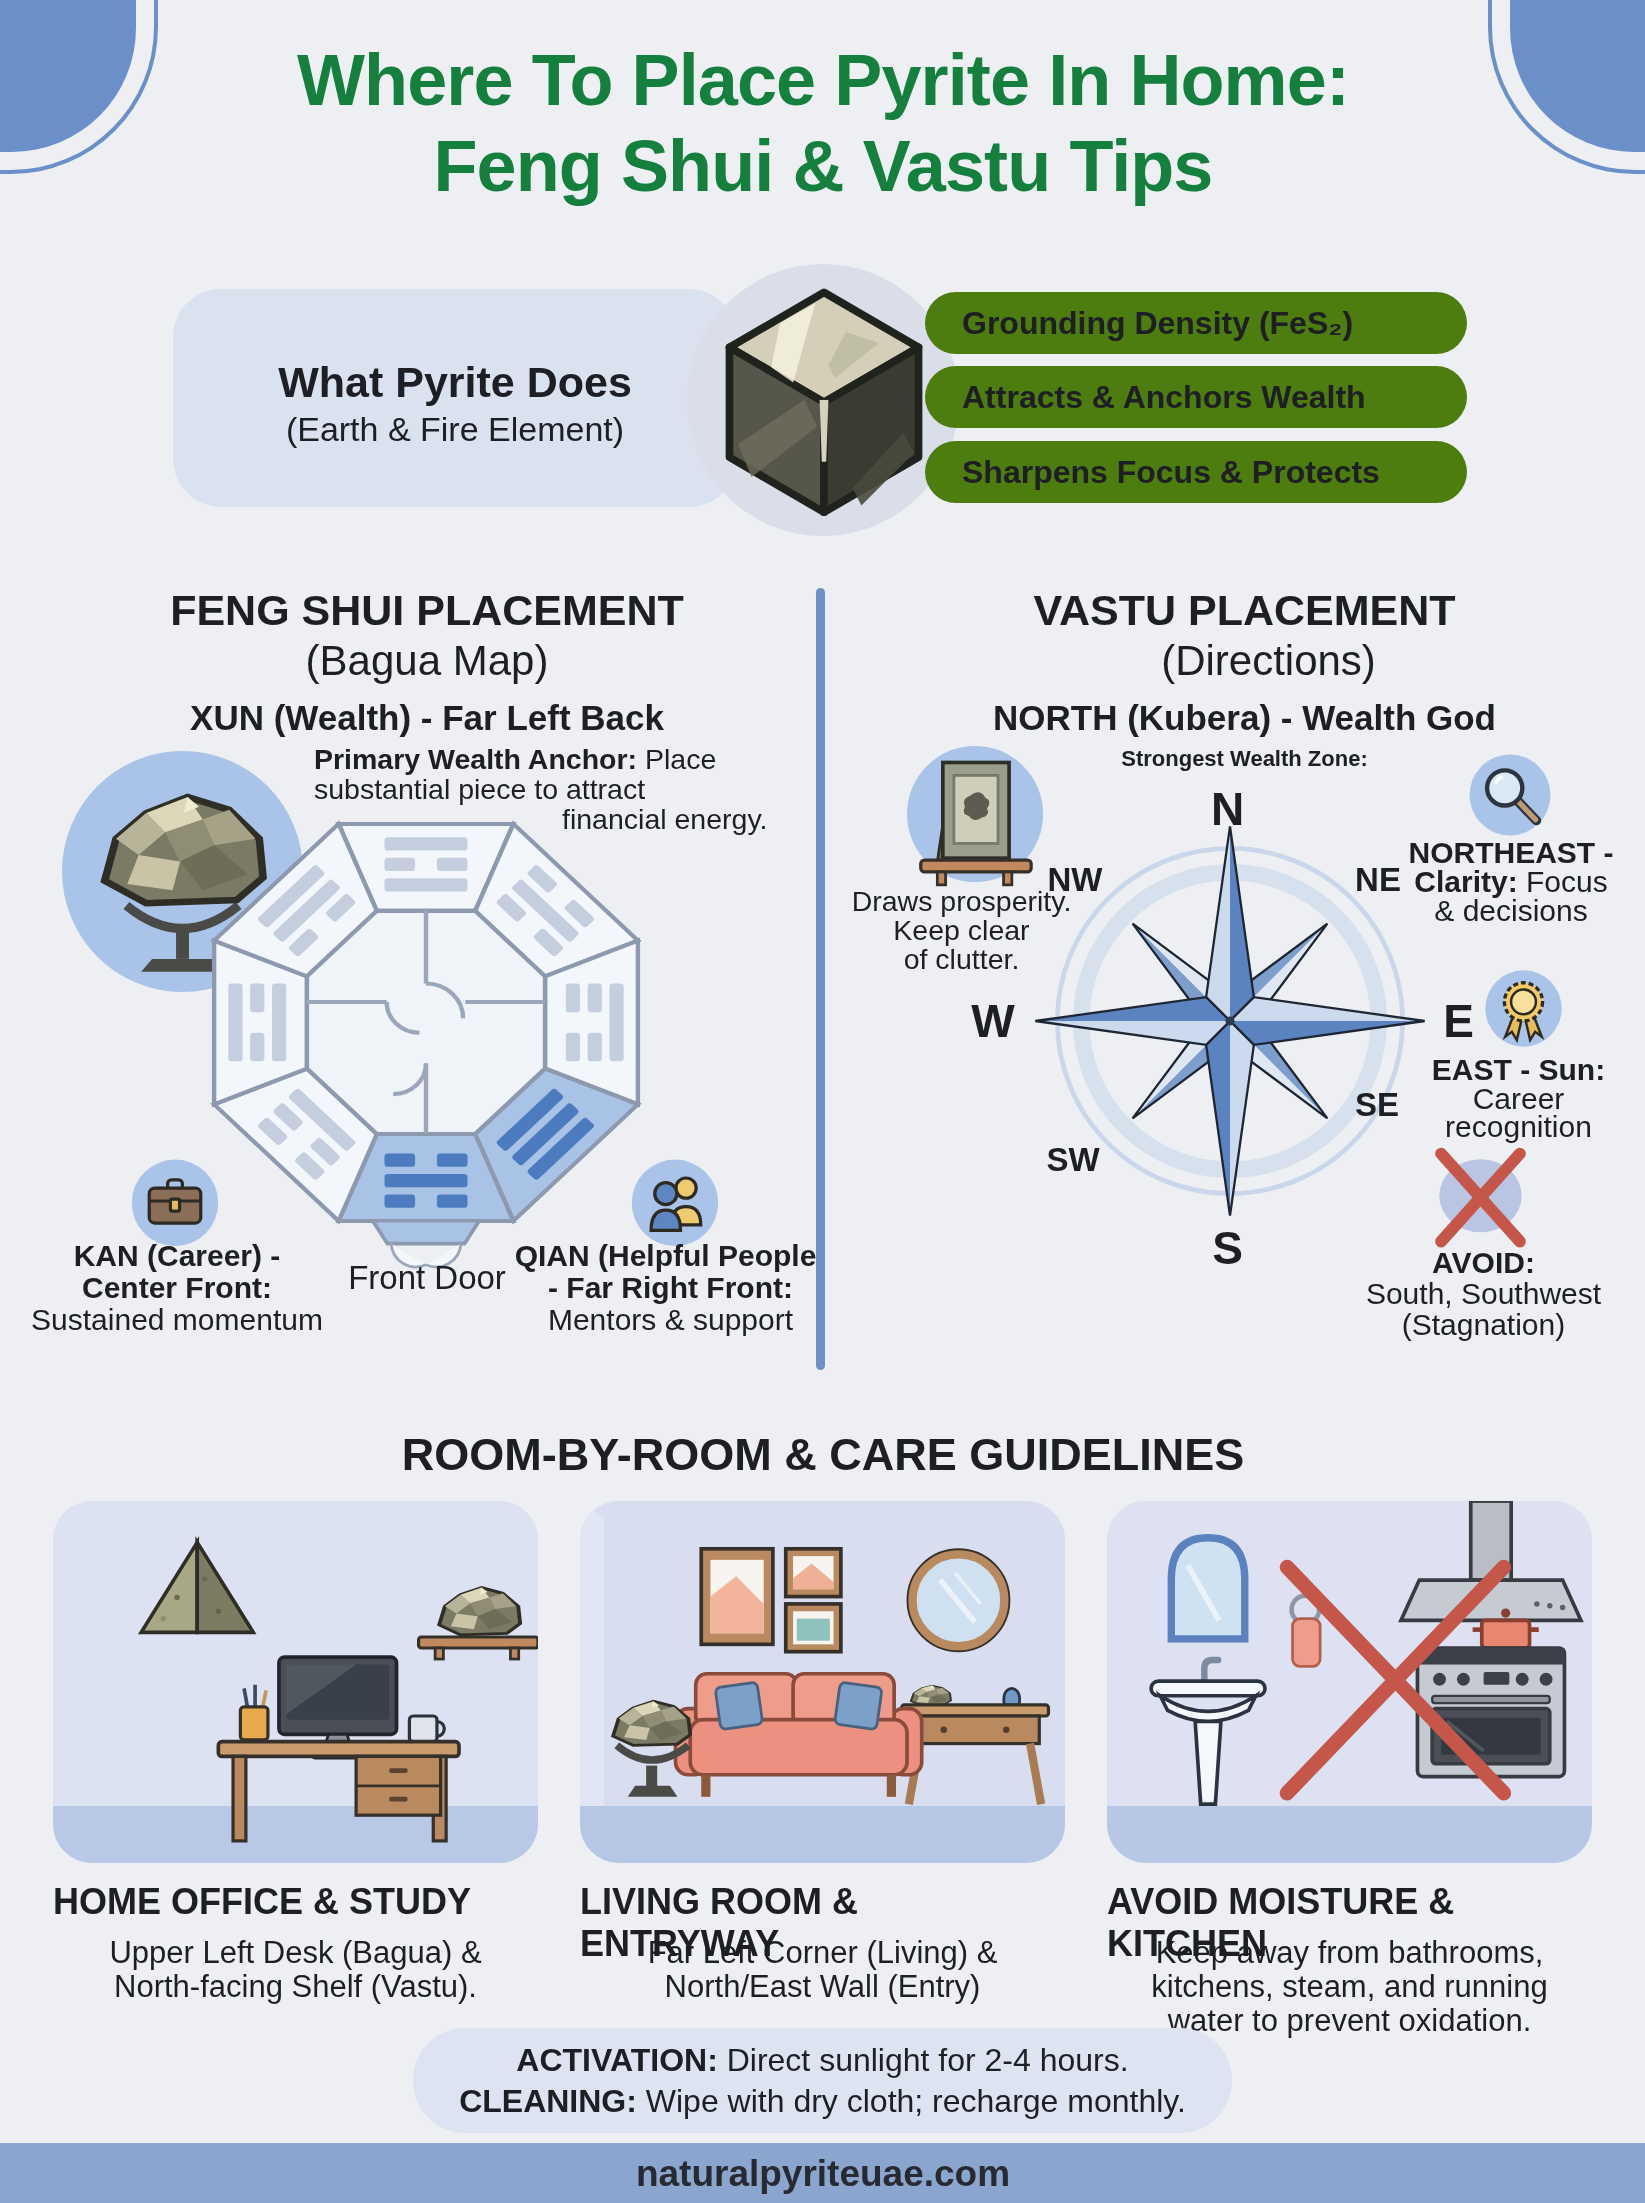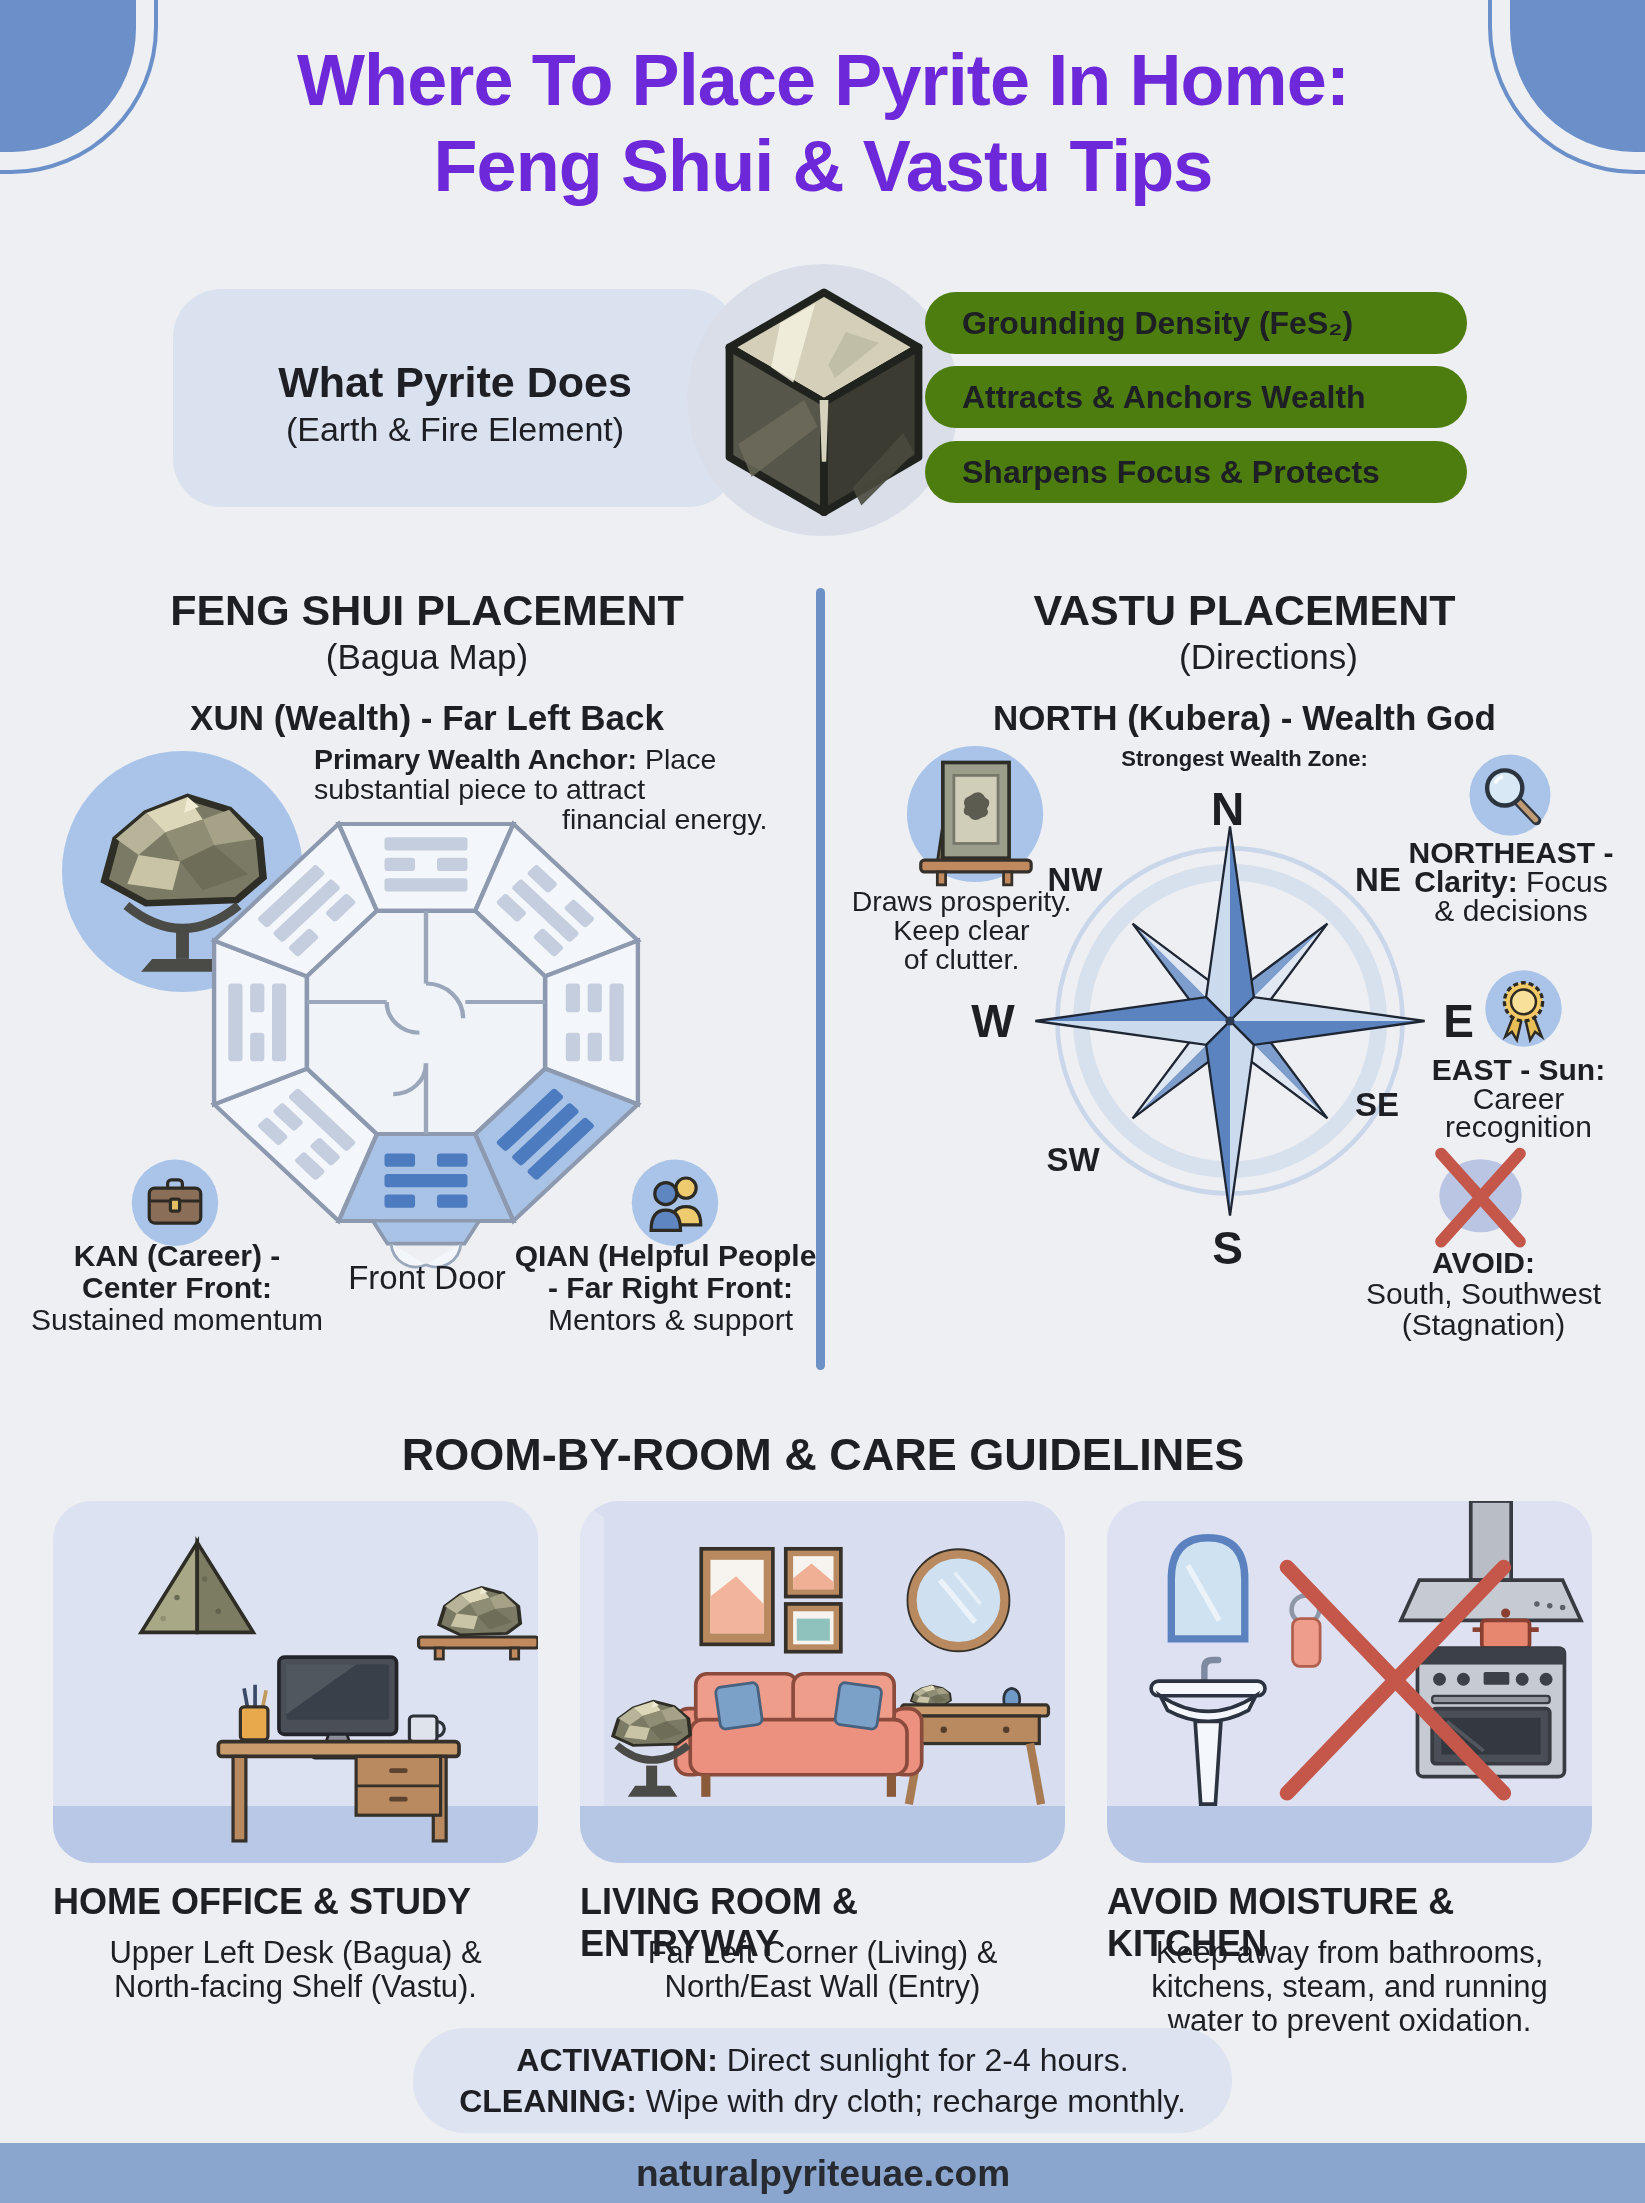--- a/index.html
+++ b/index.html
@@ -13,31 +13,31 @@
 
   
   .corner{width:136px;height:152px;background:#6b8fc9}
   .corner.tl{left:0;top:0;border-bottom-right-radius:124px}
   .corner.tr{right:0;top:0;border-bottom-left-radius:124px}
   .cring{width:158px;height:174px;border:4.6px solid #6b8fc9;background:transparent}
   .cring.tl{left:0;top:0;border-top:none;border-left:none;border-bottom-right-radius:147px}
   .cring.tr{right:0;top:0;border-top:none;border-right:none;border-bottom-left-radius:147px}
 
   .title{left:0;right:0;top:37px;font-size:72px;line-height:86px;font-weight:800;
-         letter-spacing:-0.9px;color:#6d28d9;text-align:center}
+         letter-spacing:-0.9px;color:#15803d;text-align:center}
 
   .panel{background:#dbe2ef;border-radius:48px}
   .pill{left:925px;width:542px;height:62px;background:#4d7c0f;border-radius:33px;
         display:flex;align-items:center;padding-left:37px;font-size:32px;font-weight:bold}
   .wpd-h{left:173px;top:358px;width:564px;text-align:center;font-size:43px;font-weight:800}
   .wpd-s{left:173px;top:410px;width:564px;text-align:center;font-size:34px;font-weight:500}
   .glow{left:687px;top:264px;width:272px;height:272px;border-radius:50%;background:#dadee9}
 
   .colh{font-size:43px;font-weight:800;text-align:center}
-  .cols{font-size:35px;font-weight:500;text-align:center}
+  .cols{font-size:42px;font-weight:500;text-align:center}
   .zoneh{font-size:35px;font-weight:bold;text-align:center}
   .note{font-size:28.5px;line-height:30px}
   .divider{left:816px;top:588px;width:9.2px;height:782px;background:#6d90c6;border-radius:4.6px}
 
   .smalltext{font-size:30px;line-height:32px;text-align:center}
   .cdir{font-size:46px;font-weight:800}
   .cdir2{font-size:33px;font-weight:800}
 
   .rooms-h{left:0;right:0;top:1429px;font-size:45px;font-weight:800;text-align:center}
   .card{top:1501px;width:485px;height:362px;border-radius:39px;background:#dde2f2;overflow:hidden}

